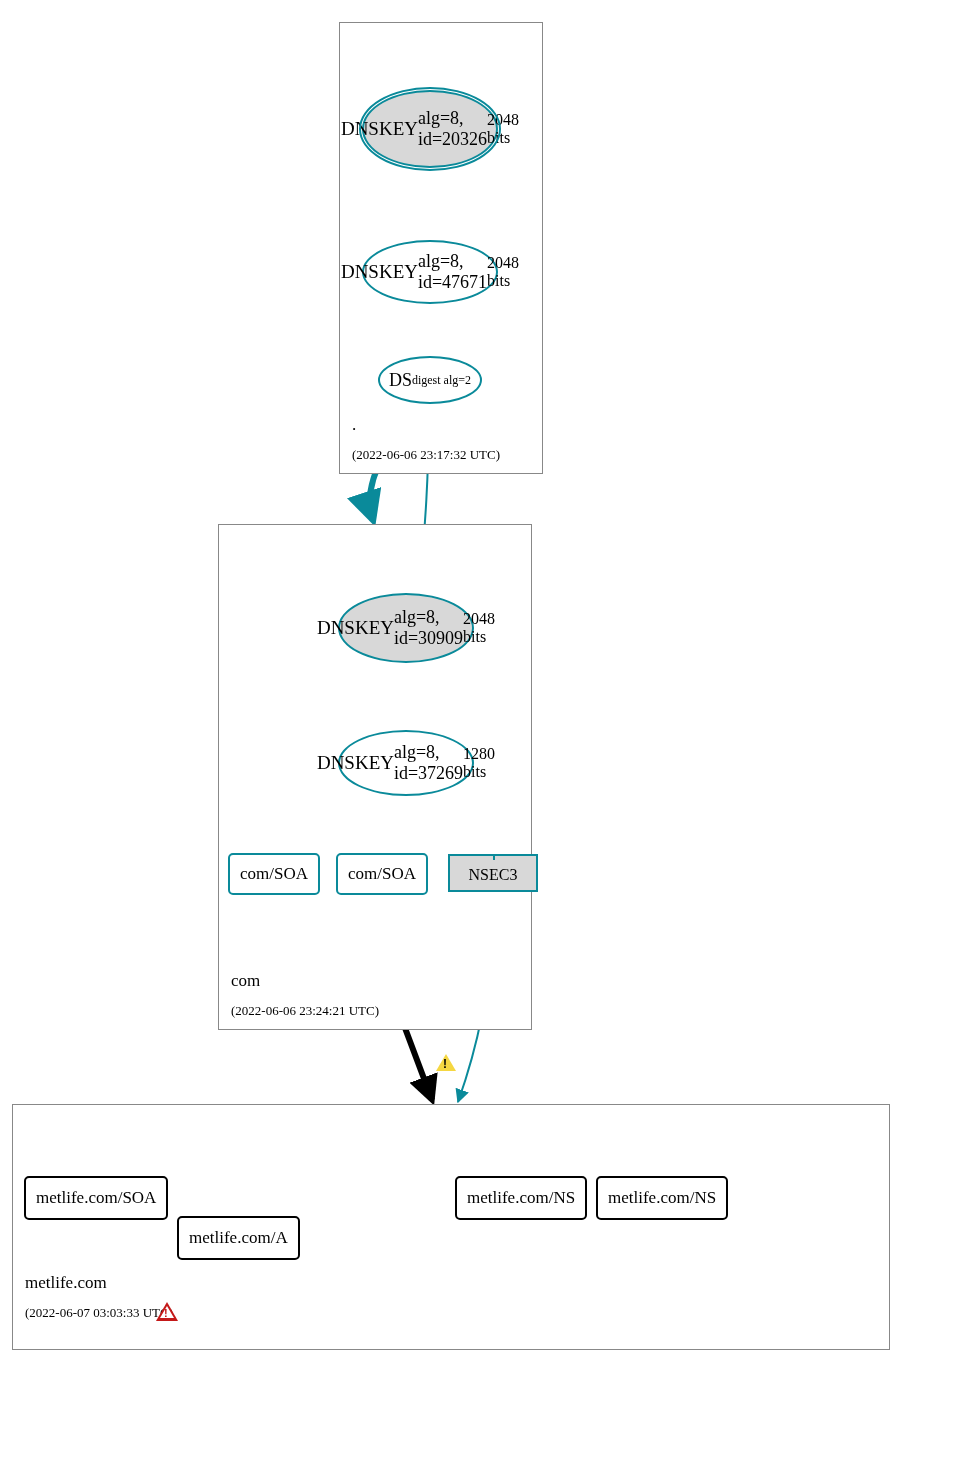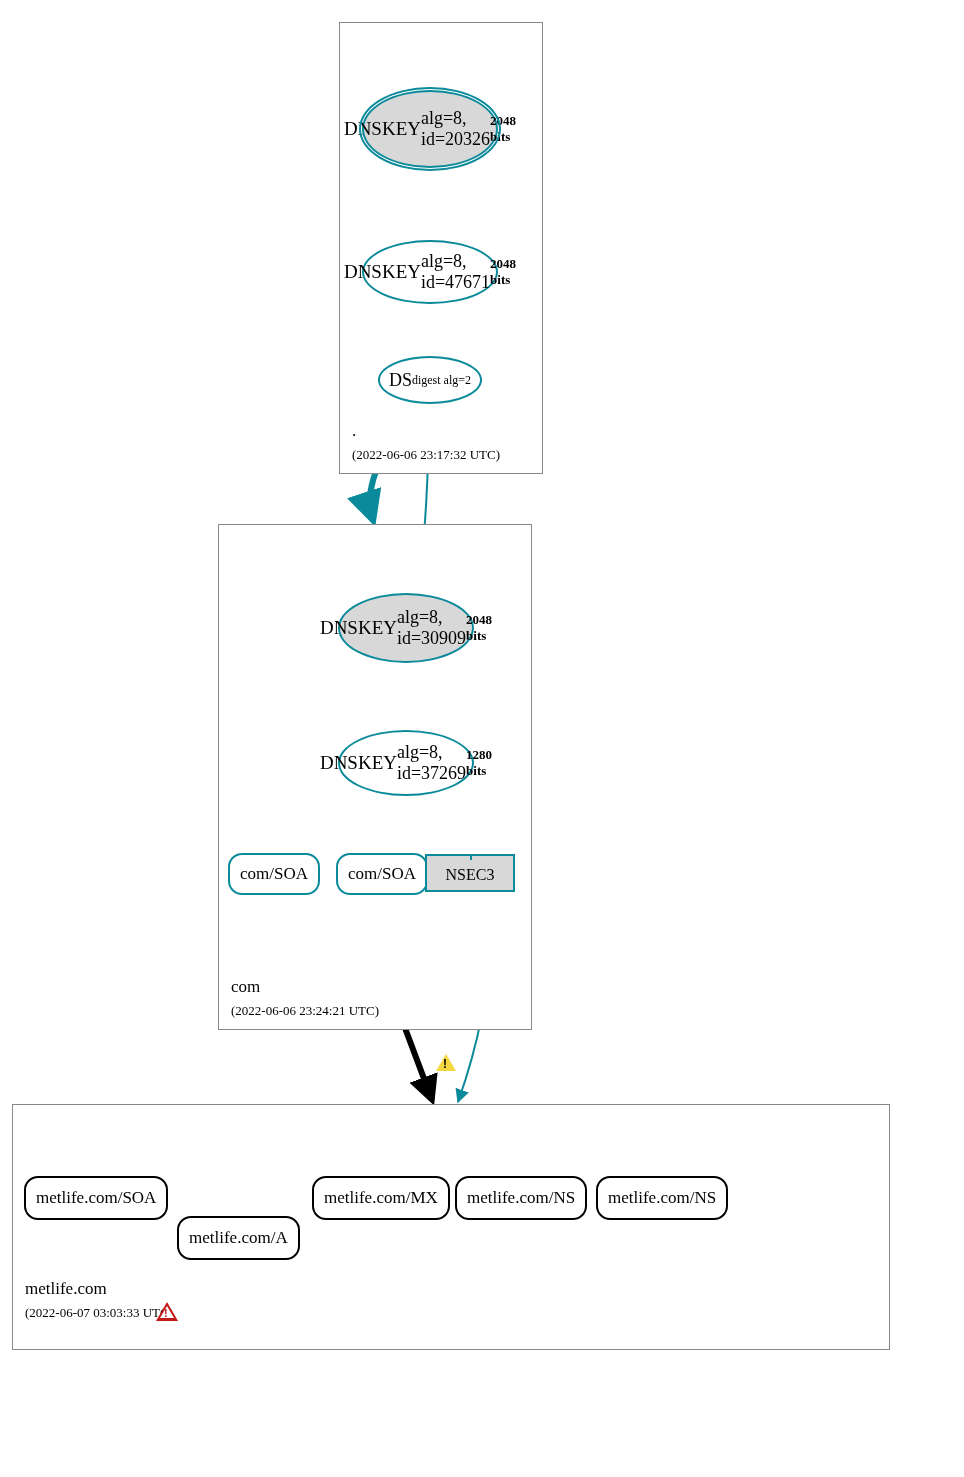--- a/index.html
+++ b/index.html
@@ -19,21 +19,21 @@
     border: 1px solid #888;
     background: #fff;
   }
   .zone-label {
     position: absolute;
     left: 12px;
     bottom: 10px;
     font-size: 15px;
   }
   .zone-label .name { display:block; font-size:17px; }
-  .zone-label .ts { display:block; font-size:13px; margin-top:6px; }
+  .zone-label .ts { display:block; font-size:13px; margin-top:12px; }
 
   .ellipse {
     position: absolute;
     border: 2px solid #0a8a9a;
     border-radius: 50%;
     background: #fff;
     display: flex;
     flex-direction: row;
     align-items: center;
     justify-content: center;
@@ -42,36 +42,36 @@
   .ellipse.trusted::before {
     content:"";
     position:absolute;
     top:-5px; left:-5px; right:-5px; bottom:-5px;
     border:2px solid #0a8a9a;
     border-radius:50%;
   }
   .ellipse.grey { background:#d8d8d8; }
   .ellipse .l1 { font-size:19px; }
   .ellipse .l2 { font-size:18px; }
-  .ellipse .l3 { font-size:13px;font-weight:bold; }
+  .ellipse .l3 { font-size:16px; }
 
   .small-ellipse {
     position:absolute;
     border:2px solid #0a8a9a;
     border-radius:50%;
     background:#fff;
     display:flex; flex-direction:row; align-items:center; justify-content:center;
   }
   .small-ellipse .l1 { font-size:18px; }
   .small-ellipse .l2 { font-size:12px; }
 
   .rrbox {
     position:absolute;
     border:2px solid #0a8a9a;
-    border-radius:14px;
+    border-radius:5px;
     background:#fff;
     display:flex; align-items:center; justify-content:center;
     font-size:17px;
     padding:0 10px;
     white-space:nowrap;
   }
   .rrbox.black { border-color:#000; }
 
   .nsec3 {
     position:absolute;
@@ -214,21 +214,21 @@
     <span class="l2">alg=8, id=37269</span>
     <span class="l3">1280 bits</span>
   </div>
 
   <div class="rrbox" style="left:228px; top:853px; height:38px;">
     <span>com/SOA</span>
   </div>
   <div class="rrbox" style="left:336px; top:853px; height:38px;">
     <span>com/SOA</span>
   </div>
-  <div class="nsec3" style="left:425px; top:858px; height:30px; width:70px;">
+  <div class="nsec3" style="left:448px; top:858px; height:30px; width:70px;">
     <div class="bar"></div>
       <div class="div"></div>
     <span>NSEC3</span>
   </div>
 
   <div class="warn-tri" style="left:436px; top:1054px;"></div>
 
   <div class="zone" style="left:12px; top:1104px; width:876px; height:244px;">
     <div class="zone-label" style="bottom:28px;">
       <span class="name">metlife.com</span>
@@ -236,23 +236,20 @@
     </div>
   </div>
   <div class="err-tri" style="left:156px; top:1302px;"></div>
 
   <div class="rrbox black" style="left:24px;  top:1176px; height:40px;">
     <span>metlife.com/SOA</span>
   </div>
   <div class="rrbox black" style="left:177px; top:1176px; height:40px;margin-top:40px;">
     <span>metlife.com/A</span>
   </div>
-  <div class="rrbox black" style="left:312px; top:1176px; height:40px;">
-    <span>metlife.com/MX</span>
-  </div>
   <div class="rrbox black" style="left:455px; top:1176px; height:40px;">
     <span>metlife.com/NS</span>
   </div>
   <div class="rrbox black" style="left:596px; top:1176px; height:40px;">
     <span>metlife.com/NS</span>
   </div>
 
 </div>
 
 </body></html>

